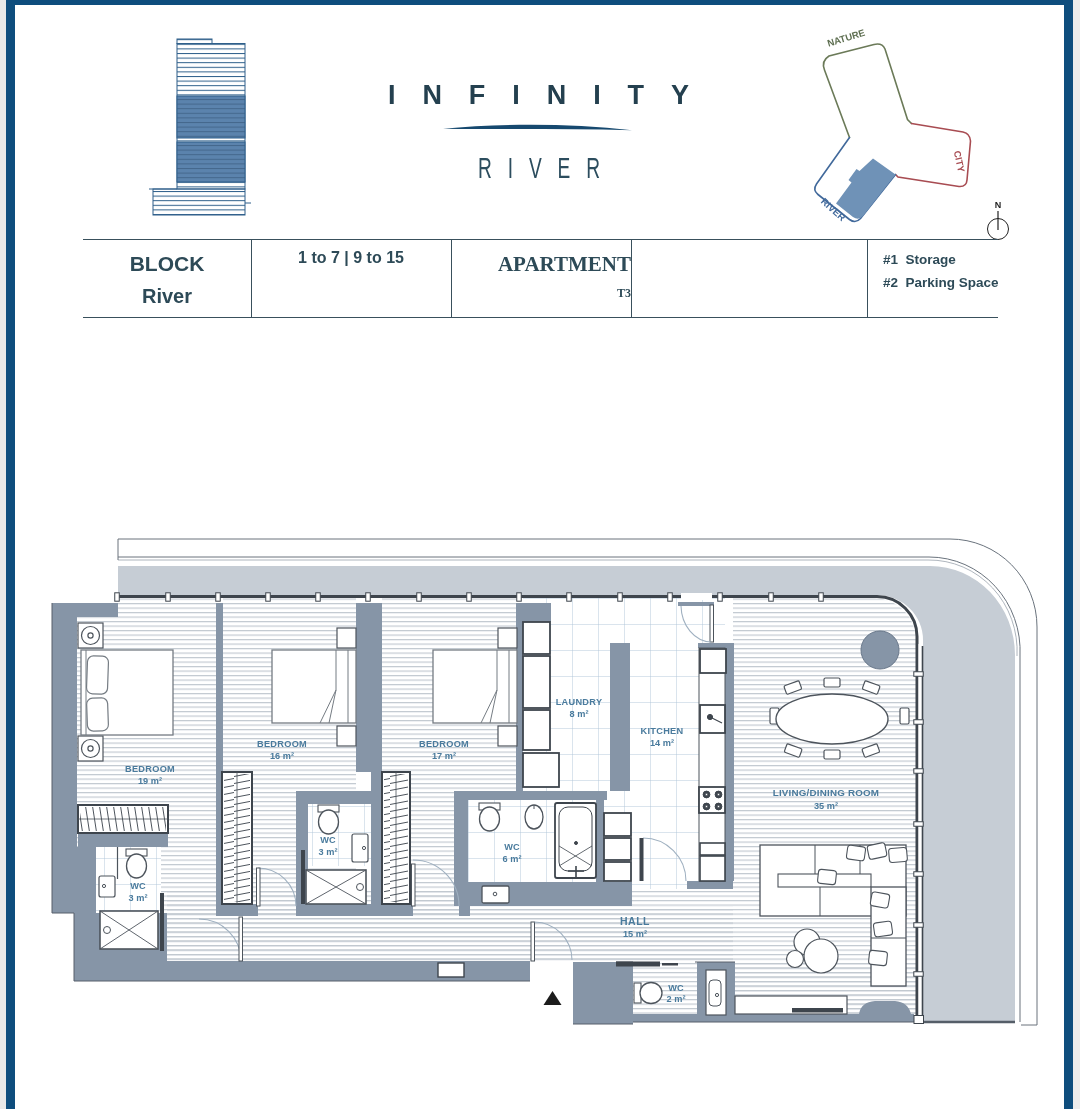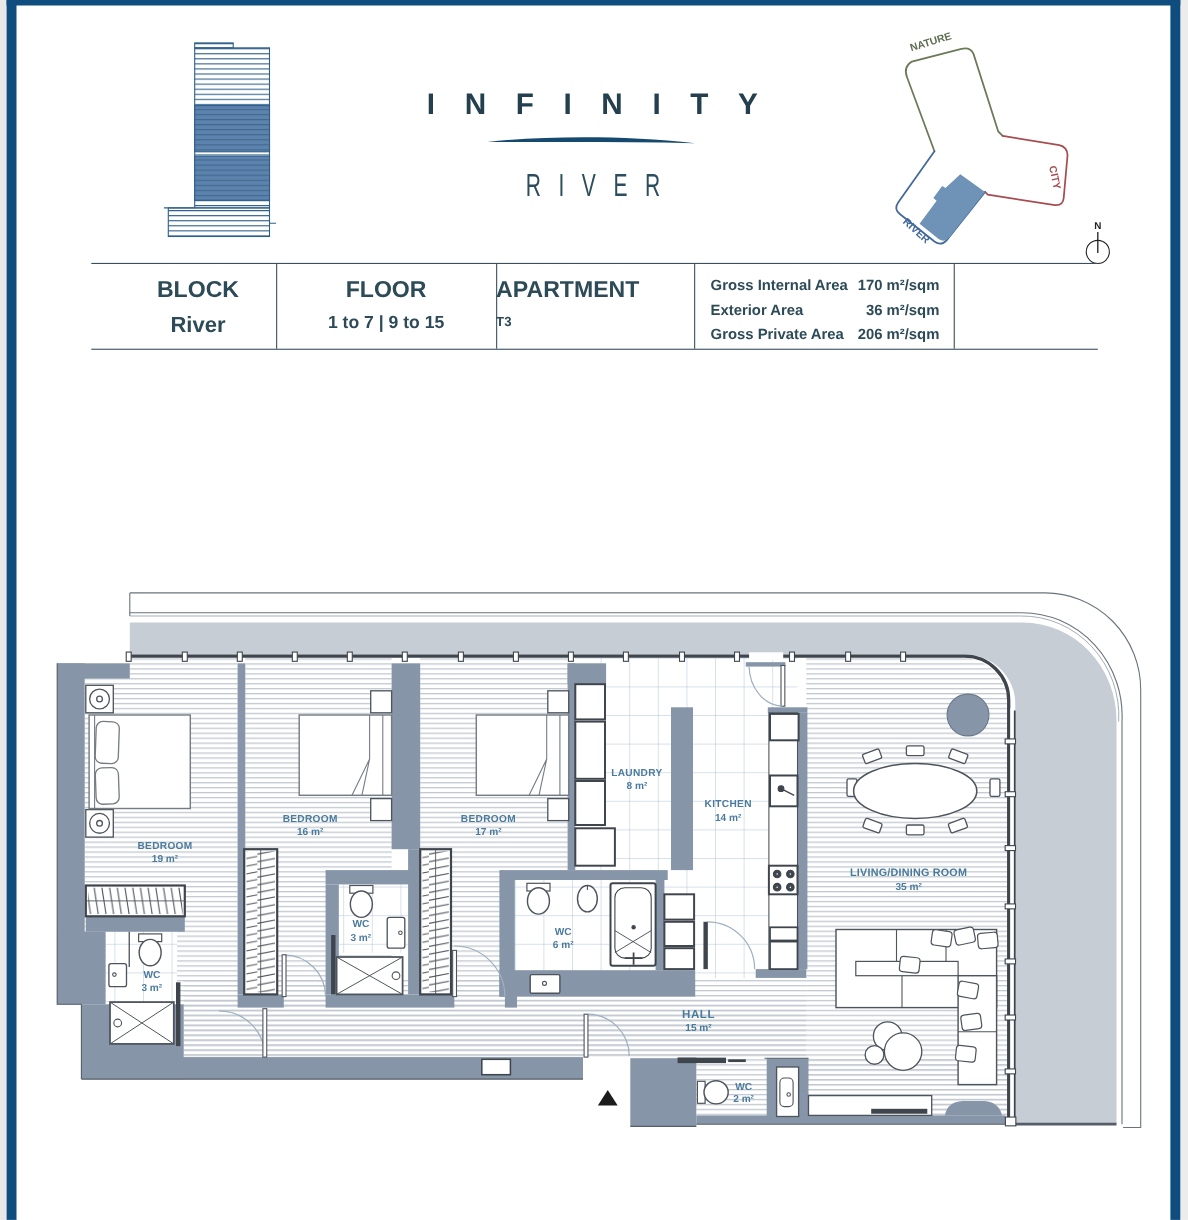--- a/index.html
+++ b/index.html
@@ -79,41 +79,39 @@
   <line x1="23" y1="16" x2="23" y2="35" stroke="#222" stroke-width="1.2"></line>
 </svg>
 
 <div class="abs" style="left:83px;top:239px;width:915px;height:77px;border-top:1.5px solid #39505c;border-bottom:1.5px solid #39505c;color:#2d4a57;">
 
   <div class="abs" style="left:168px;top:0;width:1px;height:77px;background:#39505c;"></div>
   <div class="abs" style="left:368px;top:0;width:1px;height:77px;background:#39505c;"></div>
   <div class="abs" style="left:548px;top:0;width:1px;height:77px;background:#39505c;"></div>
   <div class="abs" style="left:784px;top:0;width:1px;height:77px;background:#39505c;"></div>
 
-  <div class="abs" style="left:13px;top:0;width:168px;height:77px;text-align:center;font-weight:bold;">
+  <div class="abs" style="left:0;top:0;width:168px;height:77px;text-align:center;font-weight:bold;">
     <div style="font-size:21px;margin-top:12px;">BLOCK</div>
     <div style="font-size:20px;margin-top:9px;">River</div>
   </div>
 
   <div class="abs" style="left:168px;top:0;width:200px;height:77px;text-align:center;font-weight:bold;">
-    <div style="font-size:21px;margin-top:12px;">FLOOR</div>
     <div style="font-size:16px;margin-top:9px;">1 to 7 | 9 to 15</div>
   </div>
 
-  <div class="abs" style="left:368px;top:0;width:180px;height:77px;text-align:left;font-weight:bold;">
+  <div class="abs" style="left:368px;top:0;width:180px;height:77px;text-align:right;font-weight:bold;font-family:Liberation Serif, serif;">
     <div style="font-size:21px;margin-top:12px;">APARTMENT</div>
     <div style="font-size:12px;margin-top:9px;">T3</div>
   </div>
 
-  <div class="abs" style="left:563px;top:0;width:208px;height:77px;font-size:13.5px;font-weight:bold;">
-    <div style="margin-top:12px;">Gross Internal Area<span style="float:right;">170 m²/sqm</span></div>
-    <div style="margin-top:7px;">Exterior Area<span style="float:right;">36 m²/sqm</span></div>
-    <div style="margin-top:7px;">Gross Private Area<span style="float:right;">206 m²/sqm</span></div>
+
+  <div class="abs" style="left:800px;top:0;width:190px;height:77px;font-size:13.5px;font-weight:bold;">
+    <div style="margin-top:12px;">#1&nbsp; Storage</div>
+    <div style="margin-top:8px;">#2&nbsp; Parking Space</div>
   </div>
-
 </div>
 
 <svg class="abs" style="left:0;top:0;" width="1080" height="1109" viewBox="0 0 1080 1109">
 <defs>
   <pattern id="hat" width="6" height="4.5" patternUnits="userSpaceOnUse">
     <line x1="0" y1="0.6" x2="6" y2="0.6" stroke="#c2c9d0" stroke-width="1.2"></line>
   </pattern>
   <pattern id="til" width="26" height="26" patternUnits="userSpaceOnUse">
     <path d="M26,0 L0,0 0,26" fill="none" stroke="#aec4d8" stroke-width="0.9"></path>
   </pattern>

